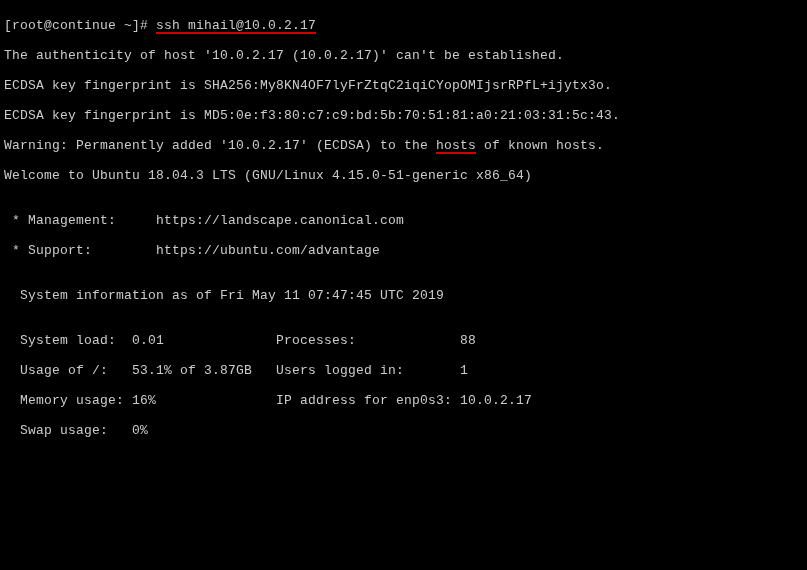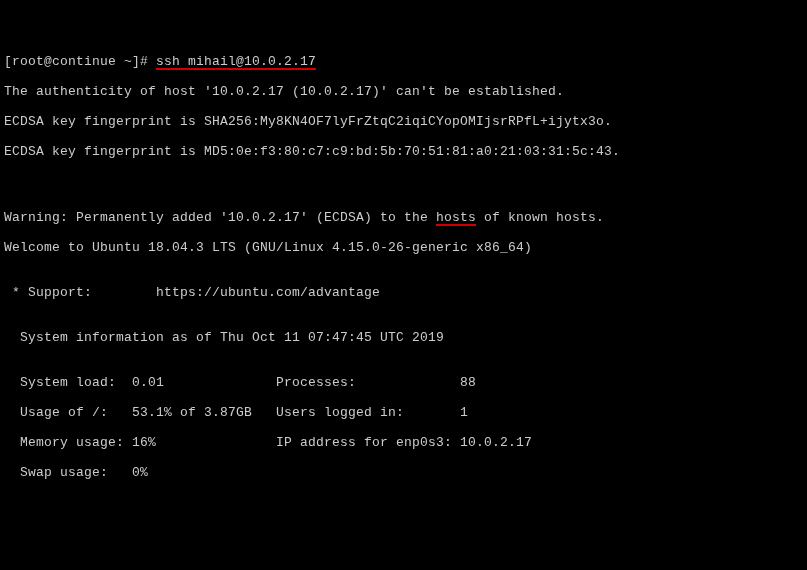--- a/index.html
+++ b/index.html
@@ -16,46 +16,46 @@
     line-height: 15px;
     color: #cccccc;
     white-space: pre;
     padding: 3px 4px;
     letter-spacing: 0.2px;
   }
   .line { position: relative; }
   .underline-red {
     display: inline-block;
     position: relative;
-    margin-top: 36px;
   }
   .underline-red::after {
     content: "";
     position: absolute;
     left: 0;
     right: 0;
     bottom: -1px;
     height: 2px;
     background: #d10000;
   }
 </style>
 </head>
 <body>
 
 <div class="terminal">
 <div class="line"><span>[root@continue ~]# </span><span class="underline-red">ssh mihail@10.0.2.17</span></div>
 <div class="line">The authenticity of host '10.0.2.17 (10.0.2.17)' can't be established.</div>
 <div class="line">ECDSA key fingerprint is SHA256:My8KN4OF7lyFrZtqC2iqiCYopOMIjsrRPfL+ijytx3o.</div>
 <div class="line">ECDSA key fingerprint is MD5:0e:f3:80:c7:c9:bd:5b:70:51:81:a0:21:03:31:5c:43.</div>
 <div class="line"><span>Warning: Permanently added '10.0.2.17' (ECDSA) to the </span><span class="underline-red">hosts</span><span> of known hosts.</span></div>
-<div class="line">Welcome to Ubuntu 18.04.3 LTS (GNU/Linux 4.15.0-26-generic x86_64)</div>
+<div class="line">Welcome to Ubuntu 18.04.3 LTS (GNU/Linux 4.15.0-51-generic x86_64)</div>
 <div class="line"></div>
+<div class="line"> * Management:     https://landscape.canonical.com</div>
 <div class="line"> * Support:        https://ubuntu.com/advantage</div>
 <div class="line"></div>
-<div class="line">  System information as of Thu Oct 11 07:47:45 UTC 2019</div>
+<div class="line">  System information as of Fri May 11 07:47:45 UTC 2019</div>
 <div class="line"></div>
 <div class="line">  System load:  0.01              Processes:             88</div>
 <div class="line">  Usage of /:   53.1% of 3.87GB   Users logged in:       1</div>
 <div class="line">  Memory usage: 16%               IP address for enp0s3: 10.0.2.17</div>
 <div class="line">  Swap usage:   0%</div>
 <div class="line"></div>
 <div class="line"></div>
 
 
 

